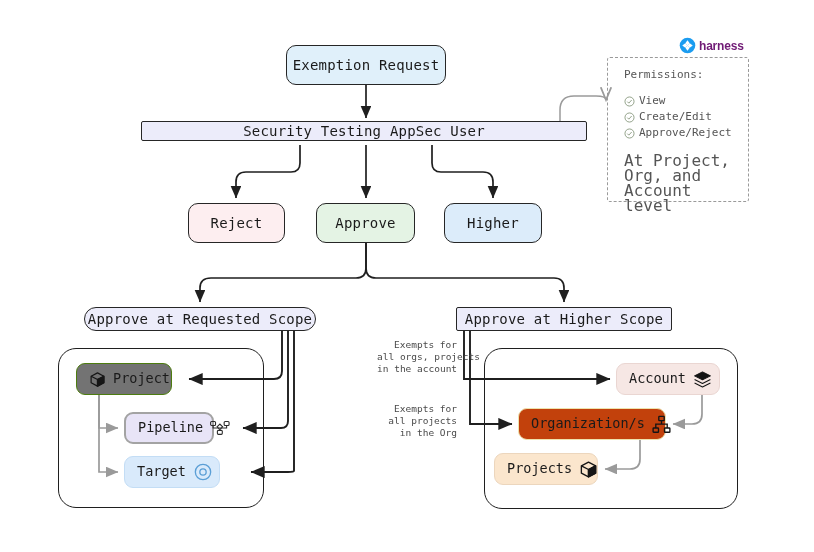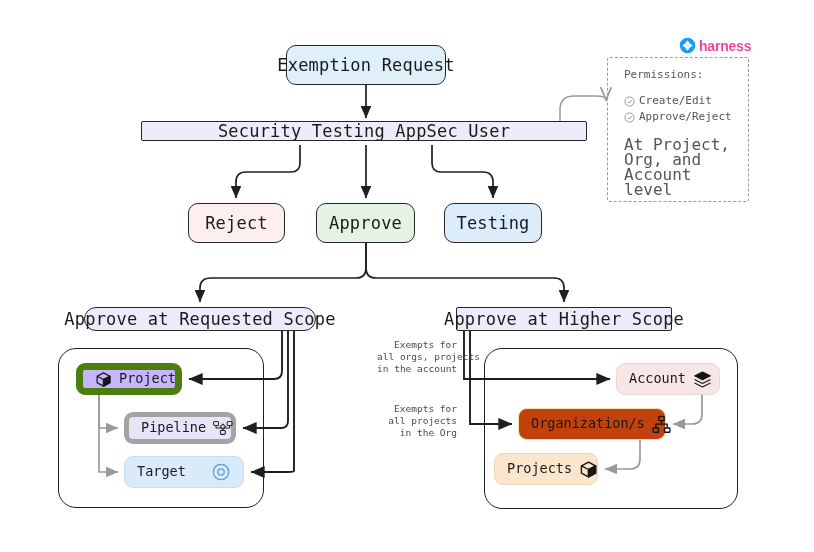--- a/index.html
+++ b/index.html
@@ -10,21 +10,21 @@
     color:#1a1a1a;
   }
   #diagram-root{position:absolute;inset:0;}
   svg.layer{position:absolute;left:0;top:0;width:814px;height:552px;overflow:visible;}
   svg.edges{z-index:1;}
   .node{
     position:absolute;box-sizing:border-box;
     display:flex;align-items:center;justify-content:center;
     z-index:3;white-space:nowrap;
   }
-  .node .lbl{font-size:17px;letter-spacing:0.2px;line-height:1;}
+  .node .lbl{font-size:14px;letter-spacing:0.2px;line-height:1;}
 
   .n-exemption{
     left:286px;top:45px;width:160px;height:40px;
     background:#e0f0fa;border:1.6px solid #262626;border-radius:10px;
   }
   .n-user{
     left:141px;top:121px;width:446px;height:20px;
     background:#ececfa;border:1.6px solid #262626;border-radius:2px;
   }
   .n-reject{
@@ -54,39 +54,39 @@
   }
   .cluster-left{left:58px;top:348px;width:206px;height:160px;}
   .cluster-right{left:484px;top:348px;width:254px;height:161px;}
 
   .sub{
     position:absolute;box-sizing:border-box;z-index:4;
     display:flex;align-items:center;gap:7px;
     padding:0 12px;height:32px;border-radius:9px;white-space:nowrap;
   }
   .sub .lbl{font-size:13.5px;line-height:1;}
-  .n-project{left:76px;top:363px;width:106px;background:#c4b5fd;border:7px solid #4d7c0f;}
-  .n-pipeline{left:124px;top:412px;width:112px;background:#e8e4f7;border:5px solid #a3a3a3;justify-content:space-between;}
-  .n-target{left:124px;top:456px;width:120px;background:#d9eafb;border:1px solid #c3ddf5;justify-content:space-between;}
+  .n-project{left:76px;top:363px;width:96px;background:#737373;border:1px solid #4d7c0f;}
+  .n-pipeline{left:124px;top:412px;width:90px;background:#e8e4f7;border:2px solid #a3a3a3;justify-content:space-between;}
+  .n-target{left:124px;top:456px;width:96px;background:#d9eafb;border:1px solid #c3ddf5;justify-content:space-between;}
   .n-account{left:616px;top:363px;width:104px;background:#f6e7e4;border:1px solid #ead6d2;justify-content:space-between;}
   .n-org{left:518px;top:408px;width:148px;background:#c2410c;border:1px solid #eee2ad;justify-content:space-between;}
   .n-projects{left:494px;top:453px;width:104px;background:#fbe6cd;border:1px solid #ecd6bd;justify-content:space-between;}
 
   .perm-box{
     position:absolute;left:607px;top:57px;width:142px;height:145px;
     box-sizing:border-box;border:1.5px dashed #9a9a9a;border-radius:3px;
     z-index:3;padding:11px 0 0 16px;
   }
   .perm-title{font-size:11px;color:#555;line-height:1;margin-bottom:13px;}
   .perm-item{font-size:11px;color:#555;line-height:16px;display:flex;align-items:center;gap:4px;}
   .perm-foot{font-size:16px;color:#555;line-height:15px;margin-top:12px;}
   .chk{width:11px;height:11px;flex:0 0 11px;display:inline-block;}
 
   .logo{position:absolute;left:679px;top:37px;z-index:5;display:flex;align-items:center;gap:3px;}
-  .logo-txt{font-family:"Liberation Sans",sans-serif;font-size:14px;font-weight:bold;color:#ec4899;letter-spacing:-0.2px;}
+  .logo-txt{font-family:"Liberation Sans",sans-serif;font-size:12px;font-weight:bold;color:#701a75;letter-spacing:-0.2px;}
 
   .edge-label{
     position:absolute;z-index:4;font-size:9.5px;color:#4a4a4a;
     line-height:12px;text-align:right;white-space:pre;
   }
   .el-1{left:377px;top:339px;width:80px;}
   .el-2{left:377px;top:403px;width:80px;}
 
   .icon{display:inline-block;flex:0 0 auto;line-height:0;}
 </style>
@@ -162,21 +162,21 @@
     <span class="lbl">Security Testing AppSec User</span>
   </div>
 
   <div class="node n-reject">
     <span class="lbl">Reject</span>
   </div>
   <div class="node n-approve">
     <span class="lbl">Approve</span>
   </div>
   <div class="node n-cancel">
-    <span class="lbl">Testing</span>
+    <span class="lbl">Higher</span>
   </div>
 
   <div class="node n-scope-req">
     <span class="lbl">Approve at Requested Scope</span>
   </div>
   <div class="node n-scope-high">
     <span class="lbl">Approve at Higher Scope</span>
   </div>
 
   <div class="sub n-project">
@@ -250,20 +250,29 @@
   <div class="edge-label el-1">Exempts for
 all orgs, projects
 in the account</div>
   <div class="edge-label el-2">Exempts for
 all projects
 in the Org</div>
 
   <div class="perm-box">
     <div class="perm-title">Permissions:</div>
 
+    <div class="perm-item">
+      <span class="chk">
+        <svg width="11" height="11" viewBox="0 0 16 16" fill="none" stroke="#7d8f72" stroke-width="1.2">
+          <circle cx="8" cy="8" r="6.6"></circle>
+          <path d="M4.8 8.2 7 10.4l4.2-4.6"></path>
+        </svg>
+      </span>
+      <span>View</span>
+    </div>
 
     <div class="perm-item">
       <span class="chk">
         <svg width="11" height="11" viewBox="0 0 16 16" fill="none" stroke="#7d8f72" stroke-width="1.2">
           <circle cx="8" cy="8" r="6.6"></circle>
           <path d="M4.8 8.2 7 10.4l4.2-4.6"></path>
         </svg>
       </span>
       <span>Create/Edit</span>
     </div>

